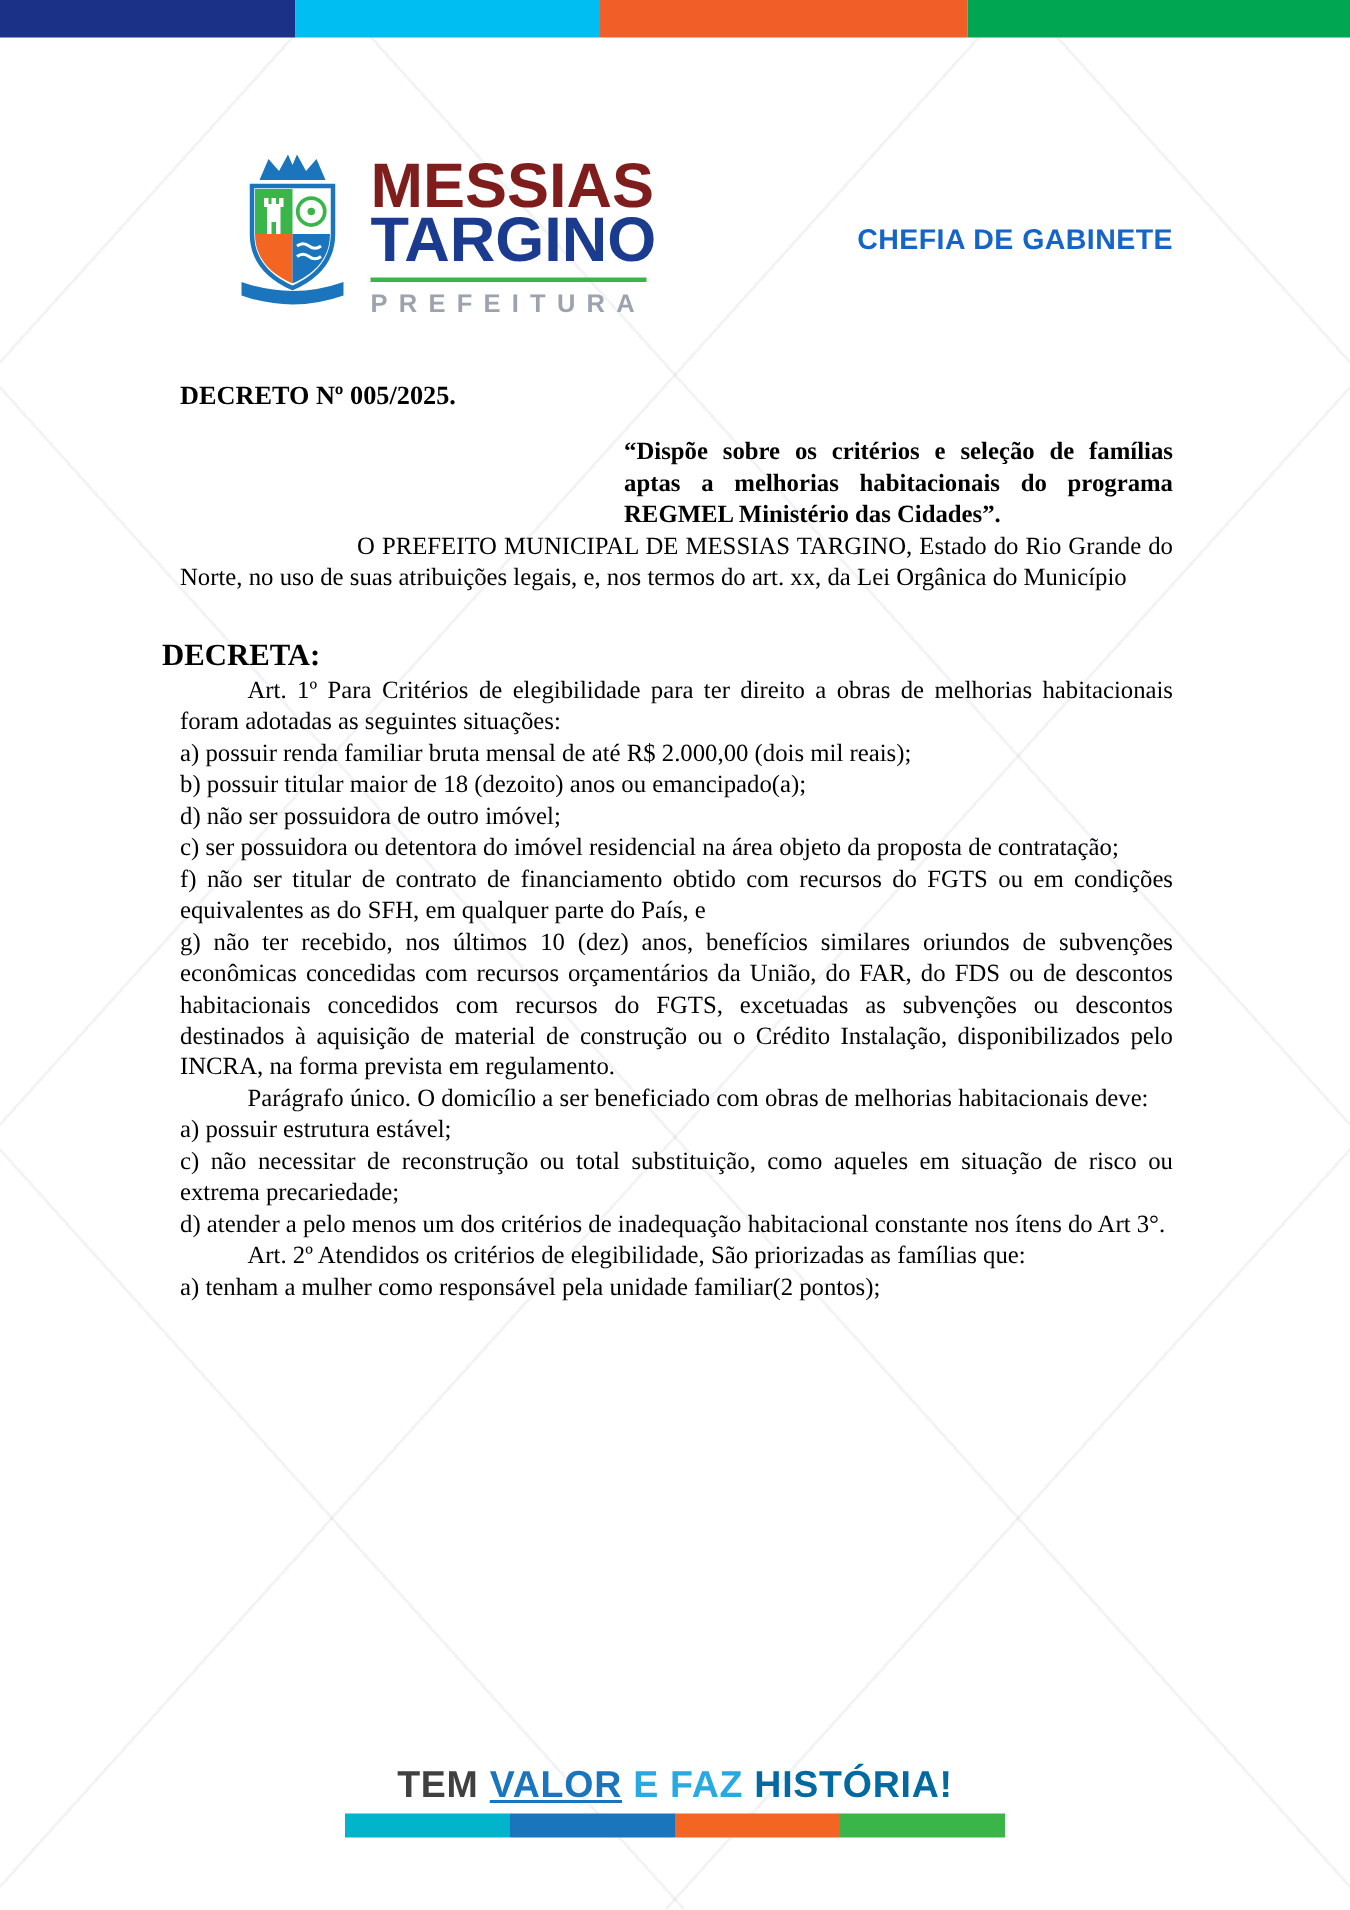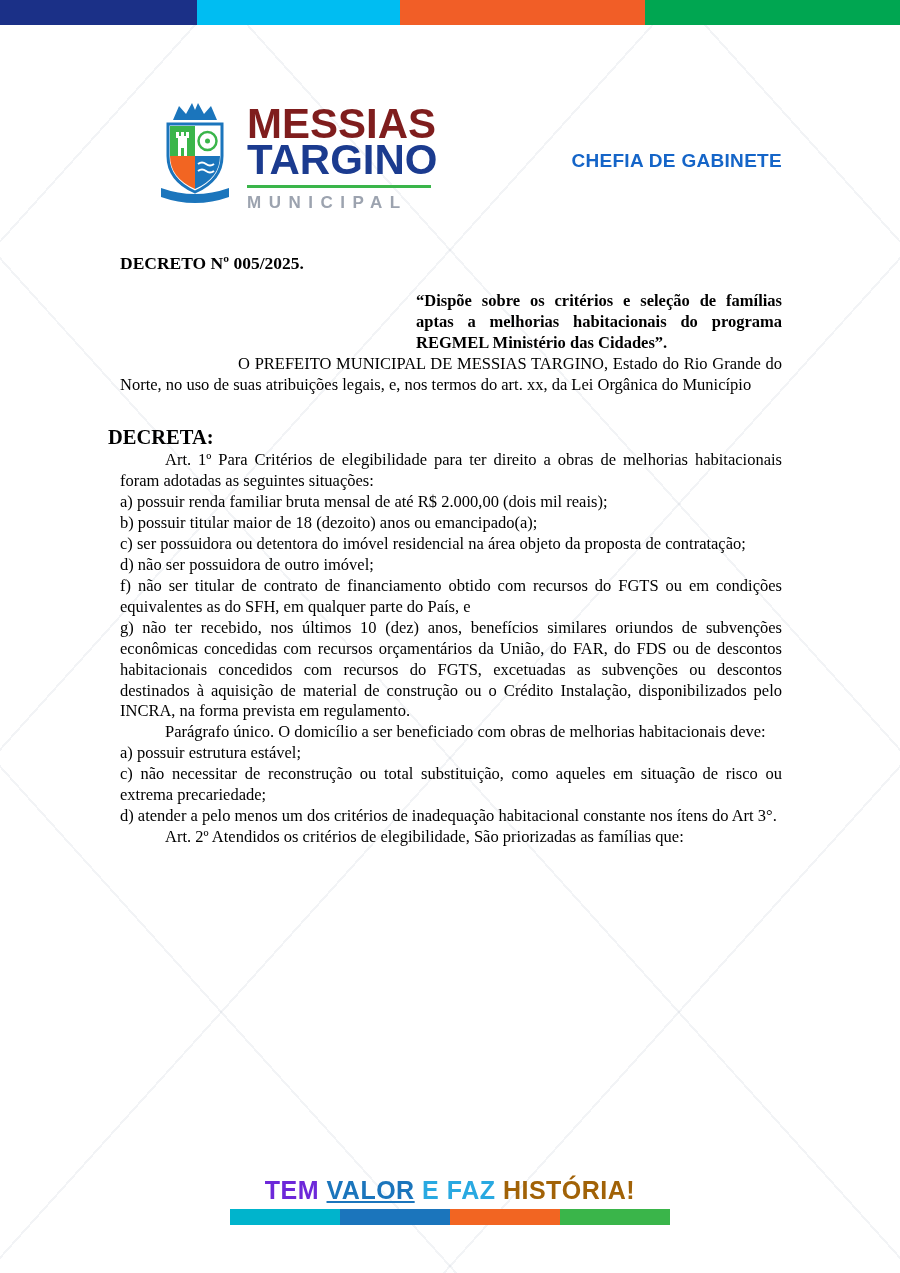--- a/index.html
+++ b/index.html
@@ -93,50 +93,51 @@
       <path d="M43 64 q4 -3 8 0 t8 0" stroke="#ffffff" stroke-width="2" fill="none"></path>
       <path d="M43 71 q4 -3 8 0 t8 0" stroke="#ffffff" stroke-width="2" fill="none"></path>
     </g>
 
     <path d="M6 88 Q40 100 74 88 L74 97 Q40 109 6 97 Z" fill="#1B75BC"></path>
   </svg>
   <div class="logo-text">
     <div class="muni" style="color: #7f1d1d;">MESSIAS</div>
     <div class="muni" style="color: rgb(27, 59, 143);">TARGINO</div>
     <div class="green-rule" style="background-color: rgb(58, 181, 74);"></div>
-    <div class="prefeitura" style="color: rgb(156, 163, 175);">MUNICIPAL</div>
+    <div class="prefeitura" style="color: rgb(156, 163, 175);">PREFEITURA</div>
   </div>
 </div>
 
 <div class="dept" style="color: rgb(21, 101, 200);">CHEFIA DE GABINETE</div>
 
 <div class="doc">
   <div class="title">DECRETO Nº 005/2025.</div>
   <div class="epigraph">“Dispõe sobre os critérios e seleção de famílias aptas a melhorias habitacionais do programa REGMEL Ministério das Cidades”.</div>
   <p class="preamble">O PREFEITO MUNICIPAL DE MESSIAS TARGINO, Estado do Rio Grande do Norte, no uso de suas atribuições legais, e, nos termos do art. xx, da Lei Orgânica do Município</p>
   <div class="decreta">DECRETA:</div>
 
   <p class="caput">Art. 1º Para Critérios de elegibilidade para ter direito a obras de melhorias habitacionais foram adotadas as seguintes situações:</p>
   <p>a) possuir renda familiar bruta mensal de até R$ 2.000,00 (dois mil reais);</p>
   <p>b) possuir titular maior de 18 (dezoito) anos ou emancipado(a);</p>
+  <p>d) não ser possuidora de outro imóvel;</p>
   <p>c) ser possuidora ou detentora do imóvel residencial na área objeto da proposta de contratação;</p>
-  <p>d) não ser possuidora de outro imóvel;</p>
   <p>f) não ser titular de contrato de financiamento obtido com recursos do FGTS ou em condições equivalentes as do SFH, em qualquer parte do País, e</p>
   <p>g) não ter recebido, nos últimos 10 (dez) anos, benefícios similares oriundos de subvenções econômicas concedidas com recursos orçamentários da União, do FAR, do FDS ou de descontos habitacionais concedidos com recursos do FGTS, excetuadas as subvenções ou descontos destinados à aquisição de material de construção ou o Crédito Instalação, disponibilizados pelo INCRA, na forma prevista em regulamento.</p>
 
   <p class="pu">Parágrafo único. O domicílio a ser beneficiado com obras de melhorias habitacionais deve:</p>
   <p>a) possuir estrutura estável;</p>
   <p>c) não necessitar de reconstrução ou total substituição, como aqueles em situação de risco ou extrema precariedade;</p>
   <p>d) atender a pelo menos um dos critérios de inadequação habitacional constante nos ítens do Art 3°.</p>
 
   <p class="pu">Art. 2º Atendidos os critérios de elegibilidade, São priorizadas as famílias que:</p>
+  <p>a) tenham a mulher como responsável pela unidade familiar(2 pontos);</p>
 </div>
 
 <div class="footer-slogan">
-  <span style="color: #6d28d9;">TEM </span><span style="color: rgb(27, 117, 188); text-decoration: underline;">VALOR</span><span style="color: rgb(41, 169, 225);"> E FAZ </span><span style="color: #a16207;">HISTÓRIA!</span>
+  <span style="color: #404040;">TEM </span><span style="color: rgb(27, 117, 188); text-decoration: underline;">VALOR</span><span style="color: rgb(41, 169, 225);"> E FAZ </span><span style="color: #0369a1;">HISTÓRIA!</span>
 </div>
 
 <div class="bottom-bar">
   <div style="background-color: rgb(0, 180, 204);"></div>
   <div style="background-color: rgb(27, 117, 188);"></div>
   <div style="background-color: rgb(242, 101, 34);"></div>
   <div style="background-color: rgb(58, 181, 74);"></div>
 </div>
 
 </body></html>

